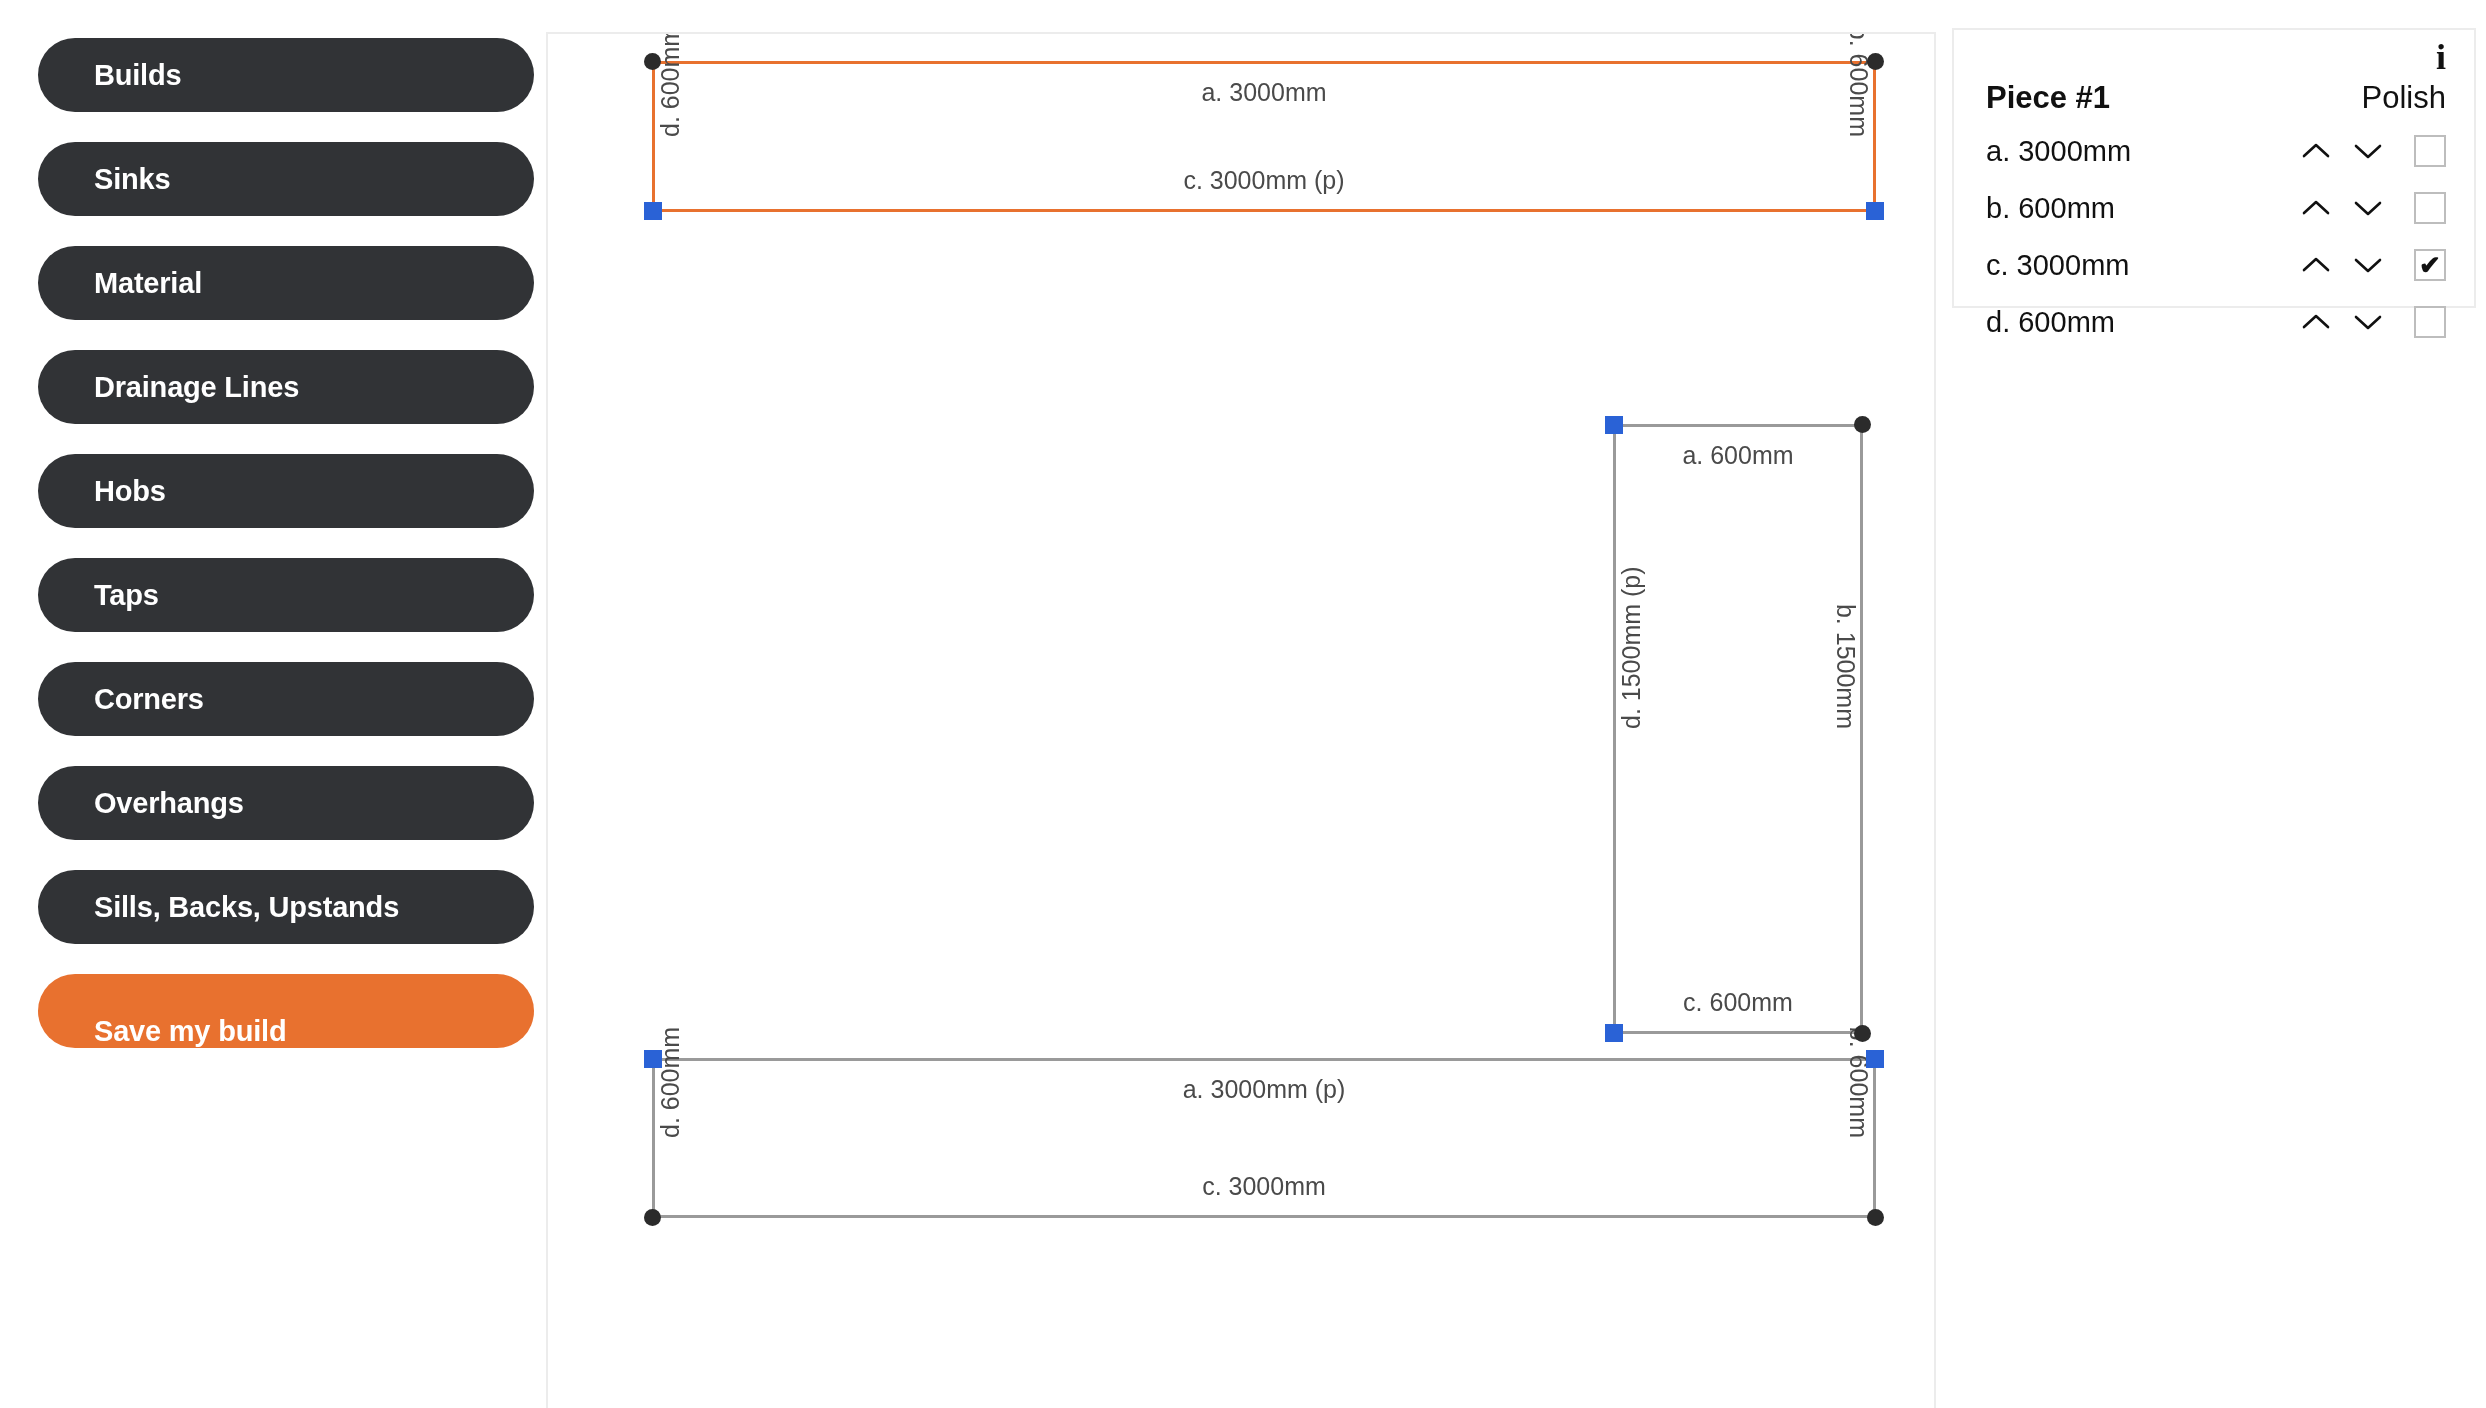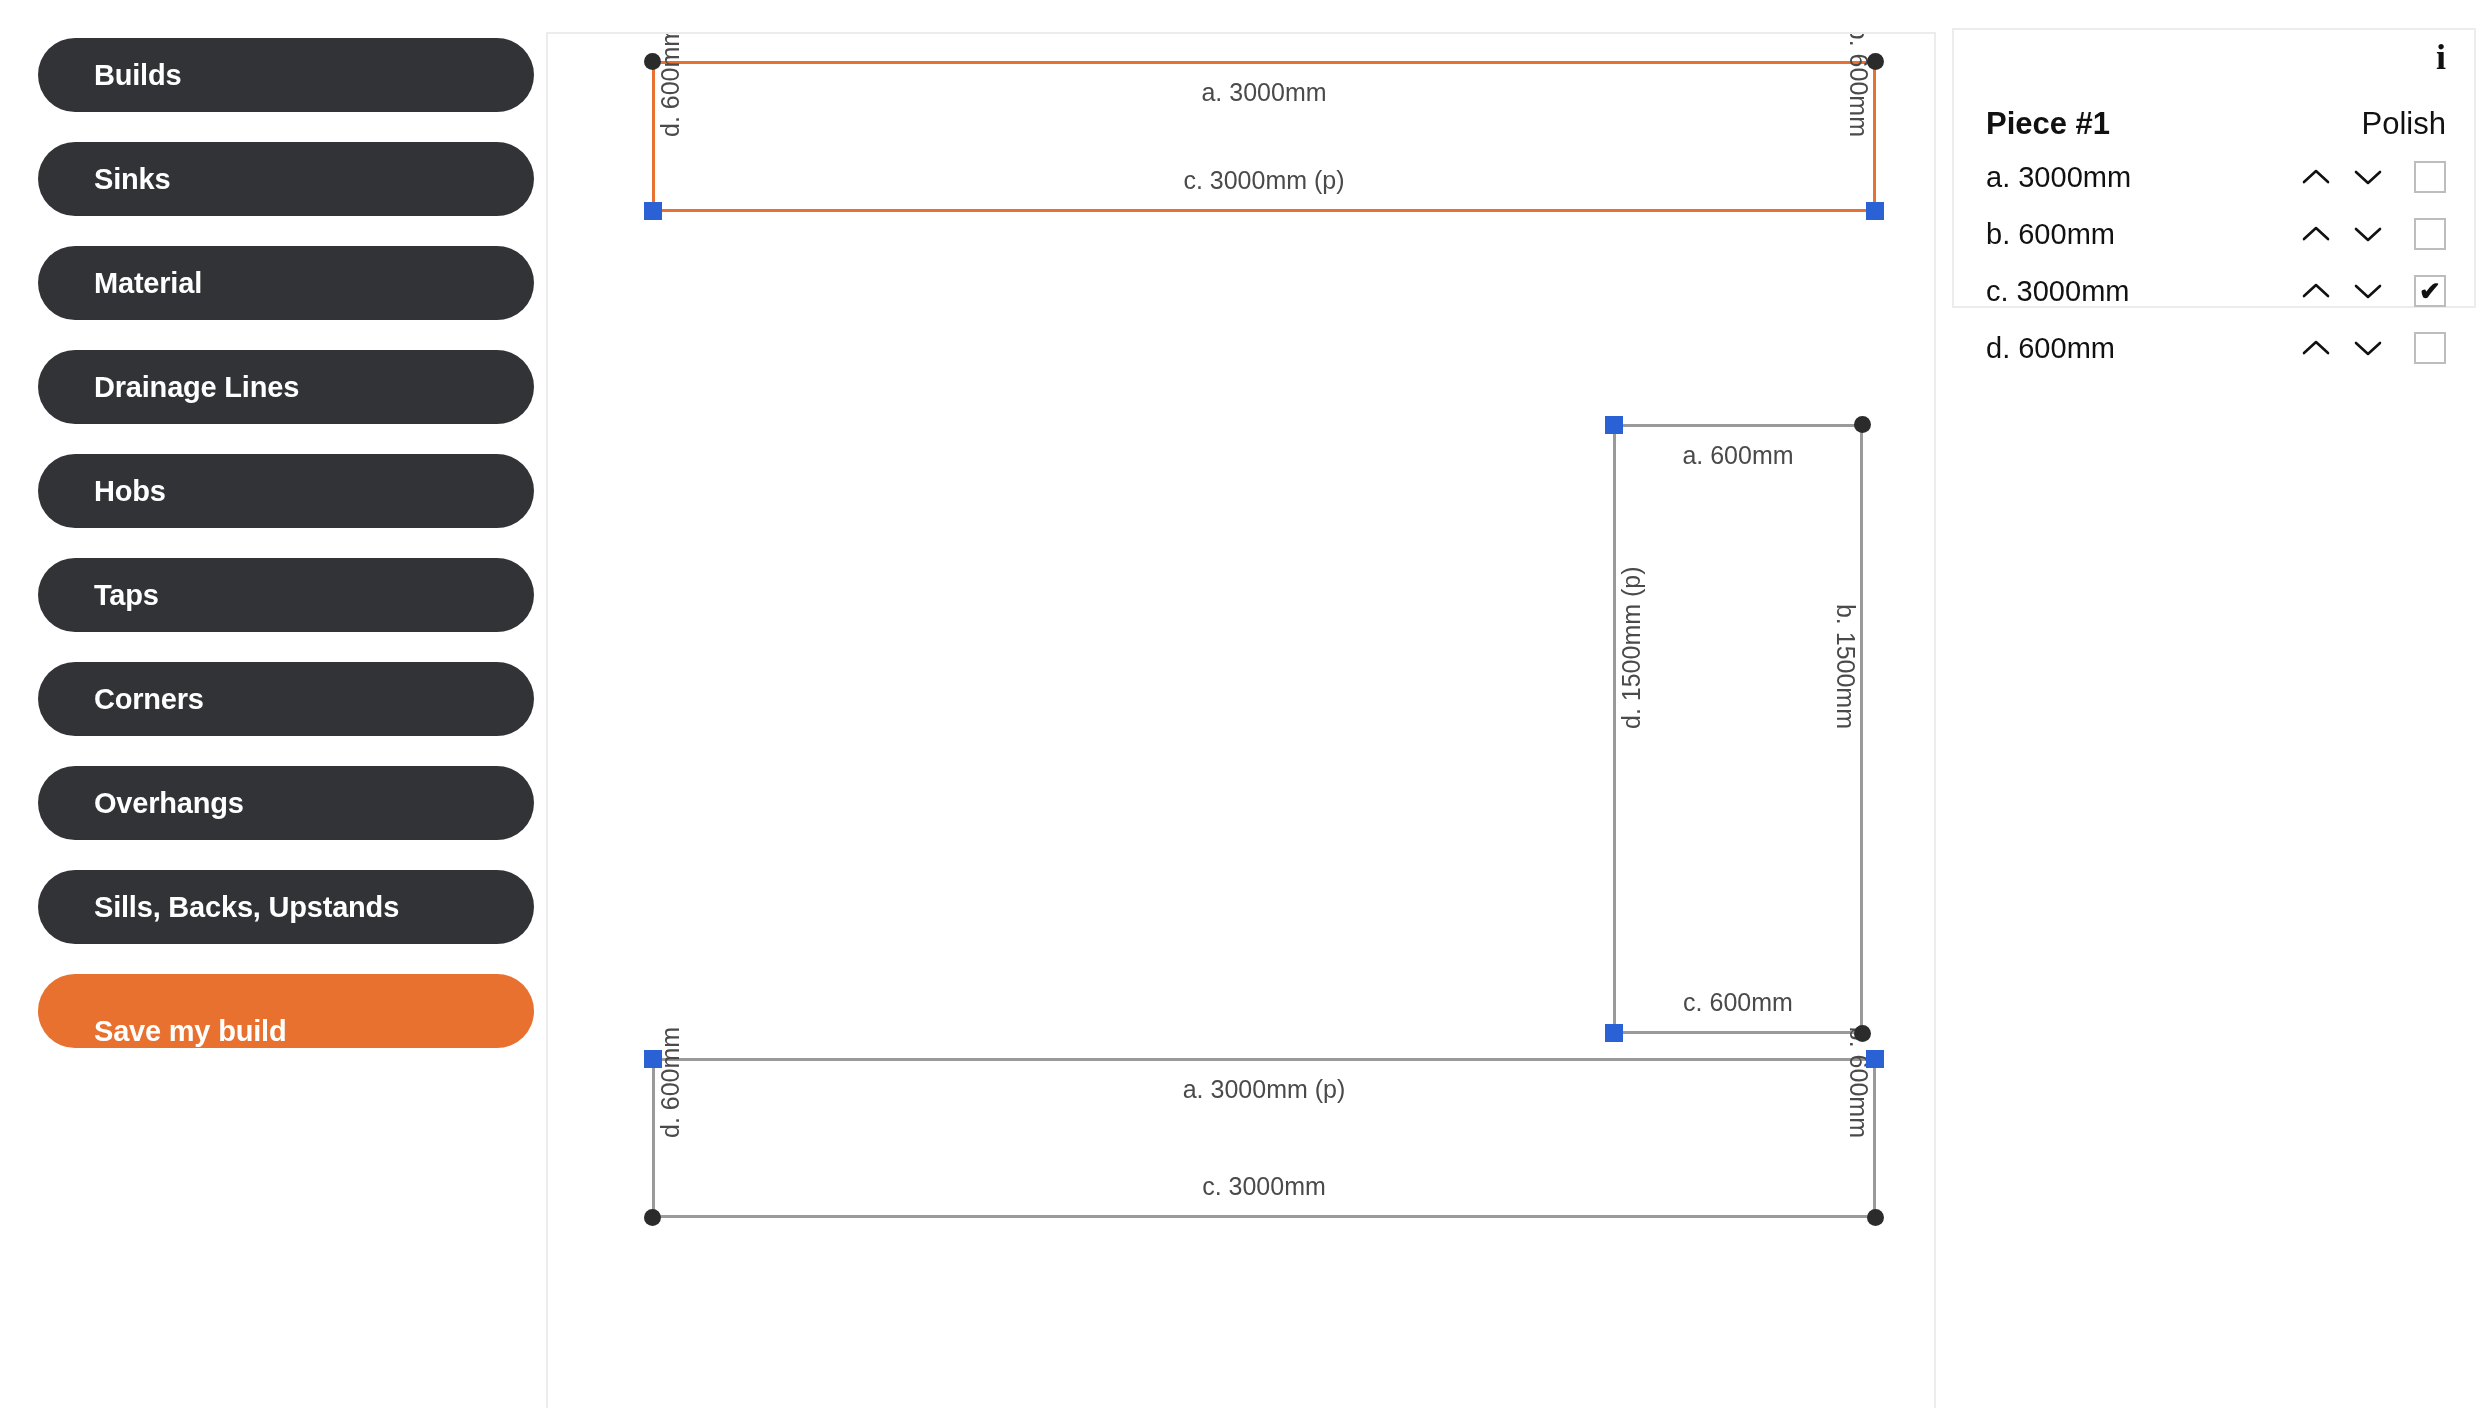--- a/index.html
+++ b/index.html
@@ -162,21 +162,21 @@
     font-family: "Liberation Serif", serif;
     font-size: 36px;
     font-weight: bold;
     color: #111111;
     cursor: pointer;
     user-select: none;
   }
   .panel-head {
     display: flex;
     align-items: baseline;
-    padding: 76px 28px 0 32px;
+    padding: 50px 28px 0 32px;
   }
   .panel-title {
     font-size: 31px;
     font-weight: bold;
     color: #111111;
     flex: 1;
   }
   .panel-polish-label {
     font-size: 31px;
     color: #111111;

